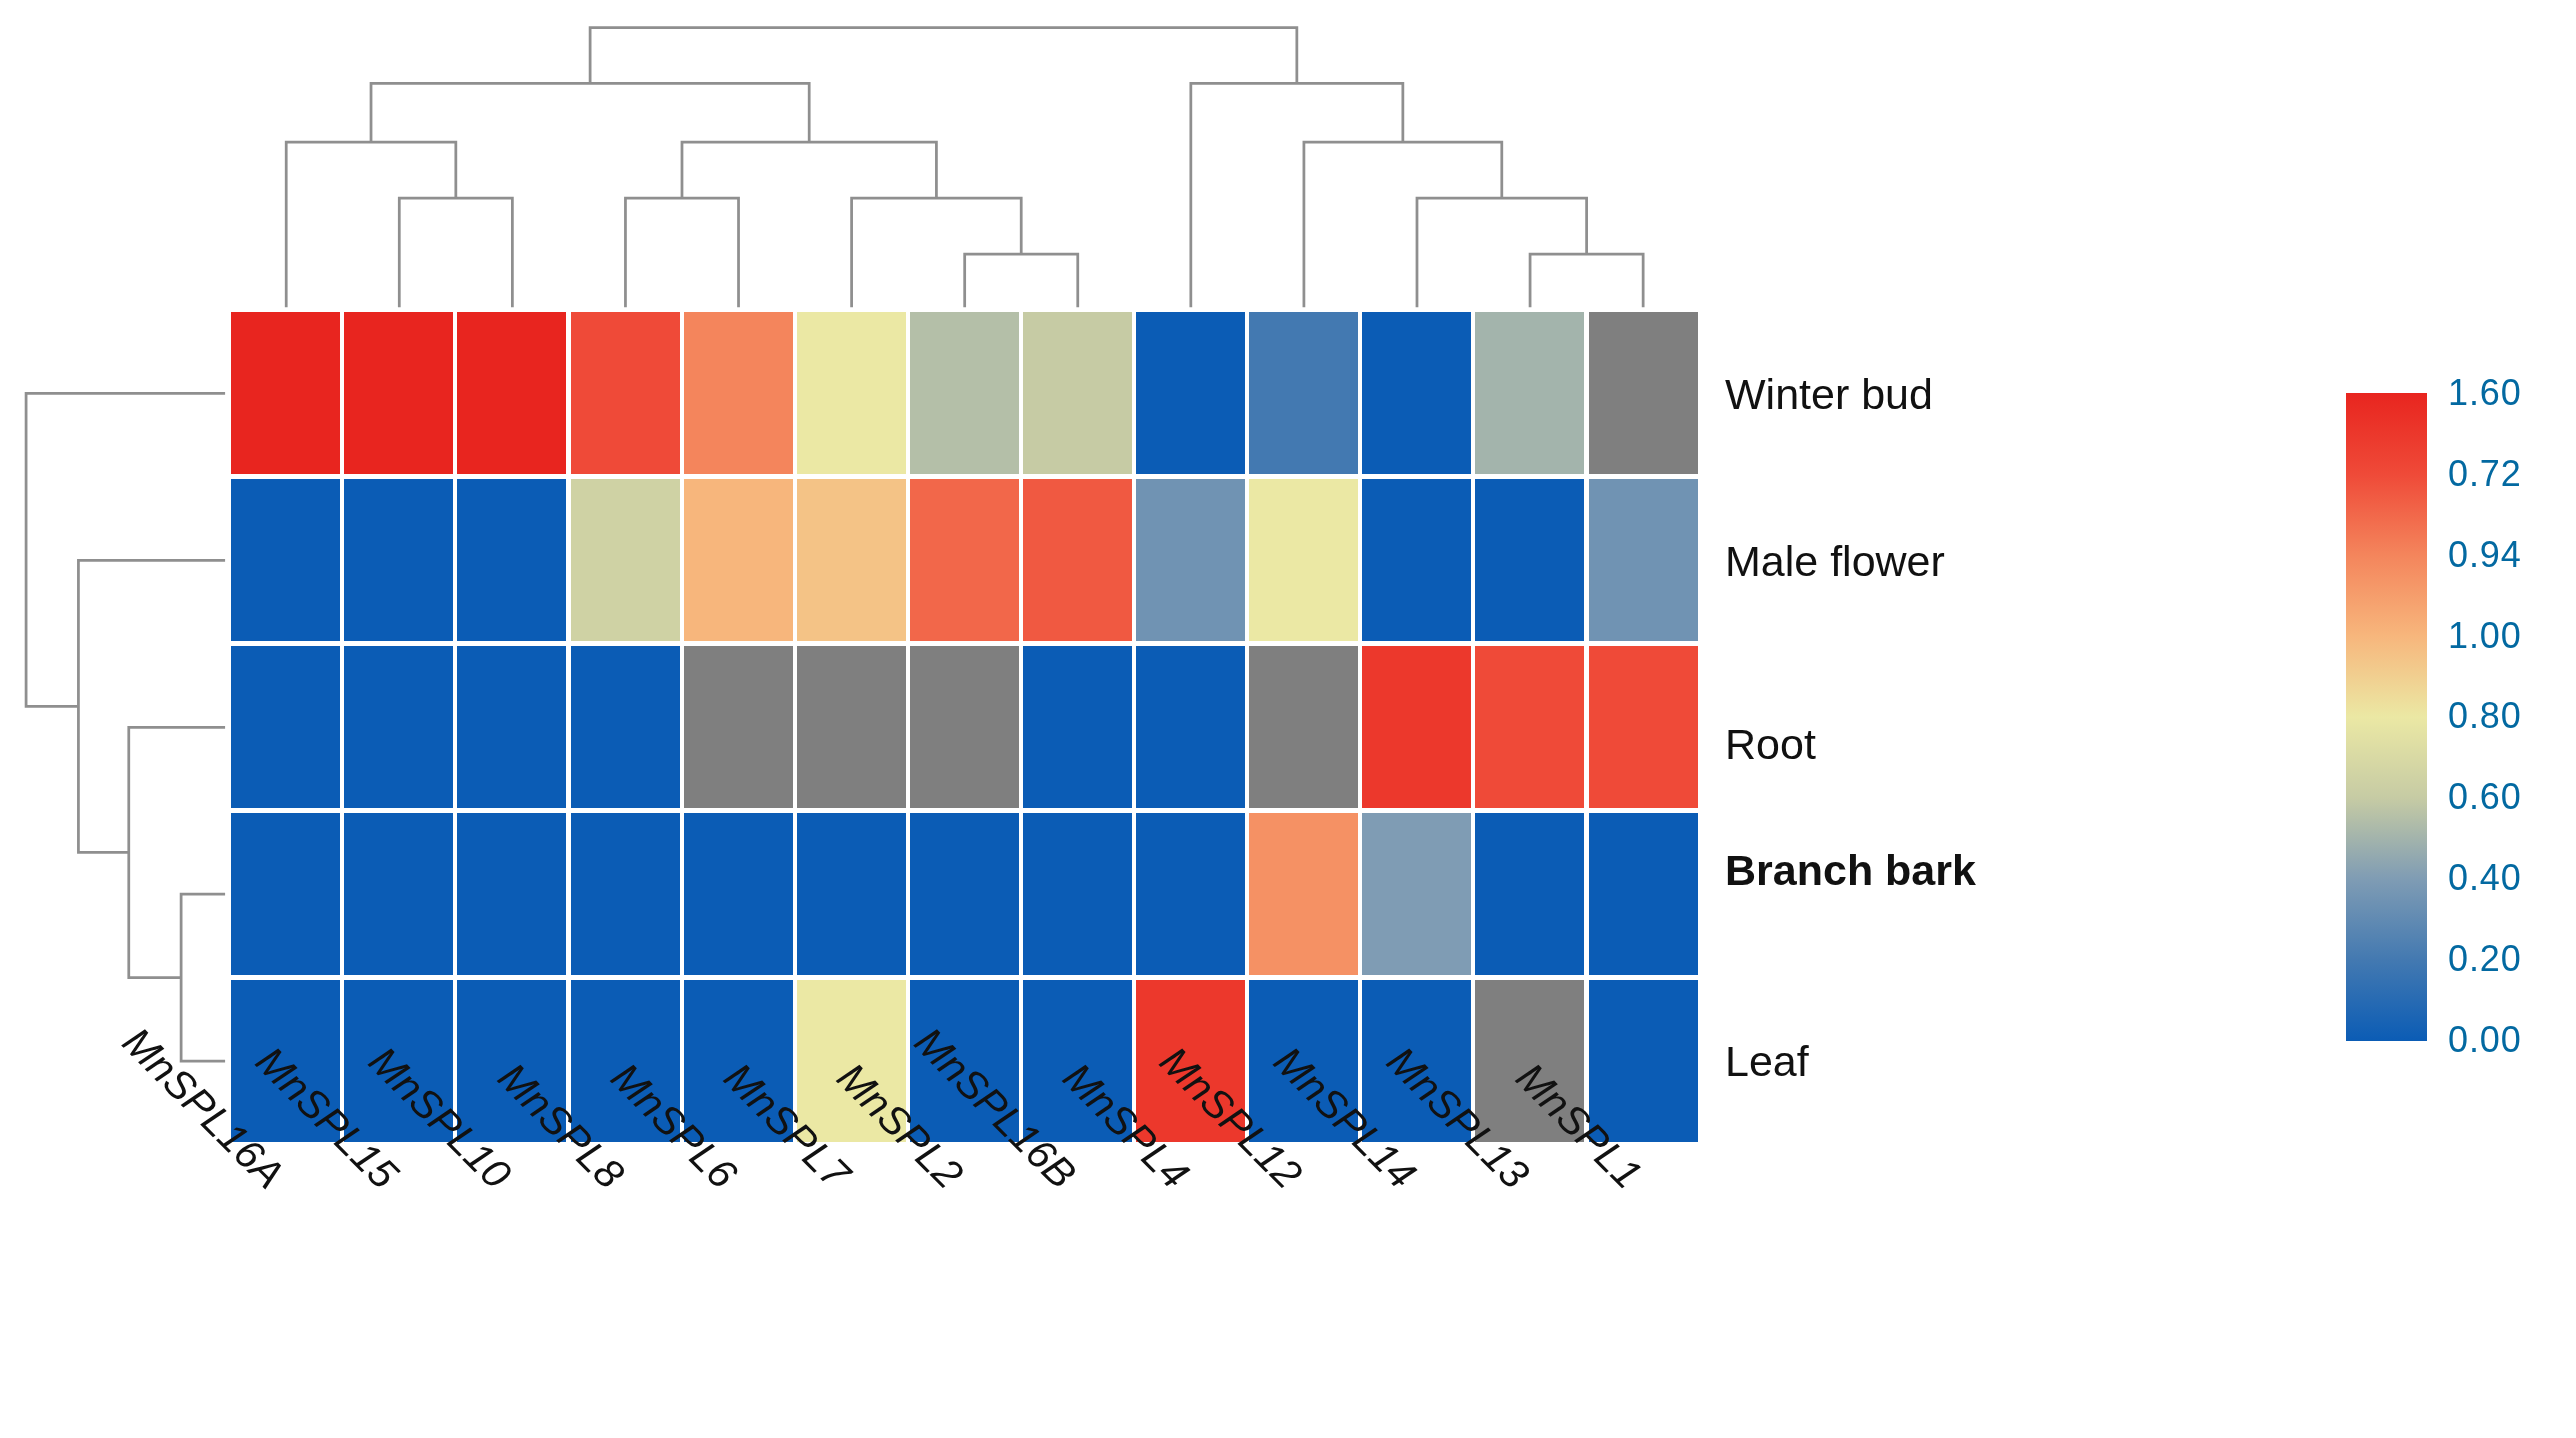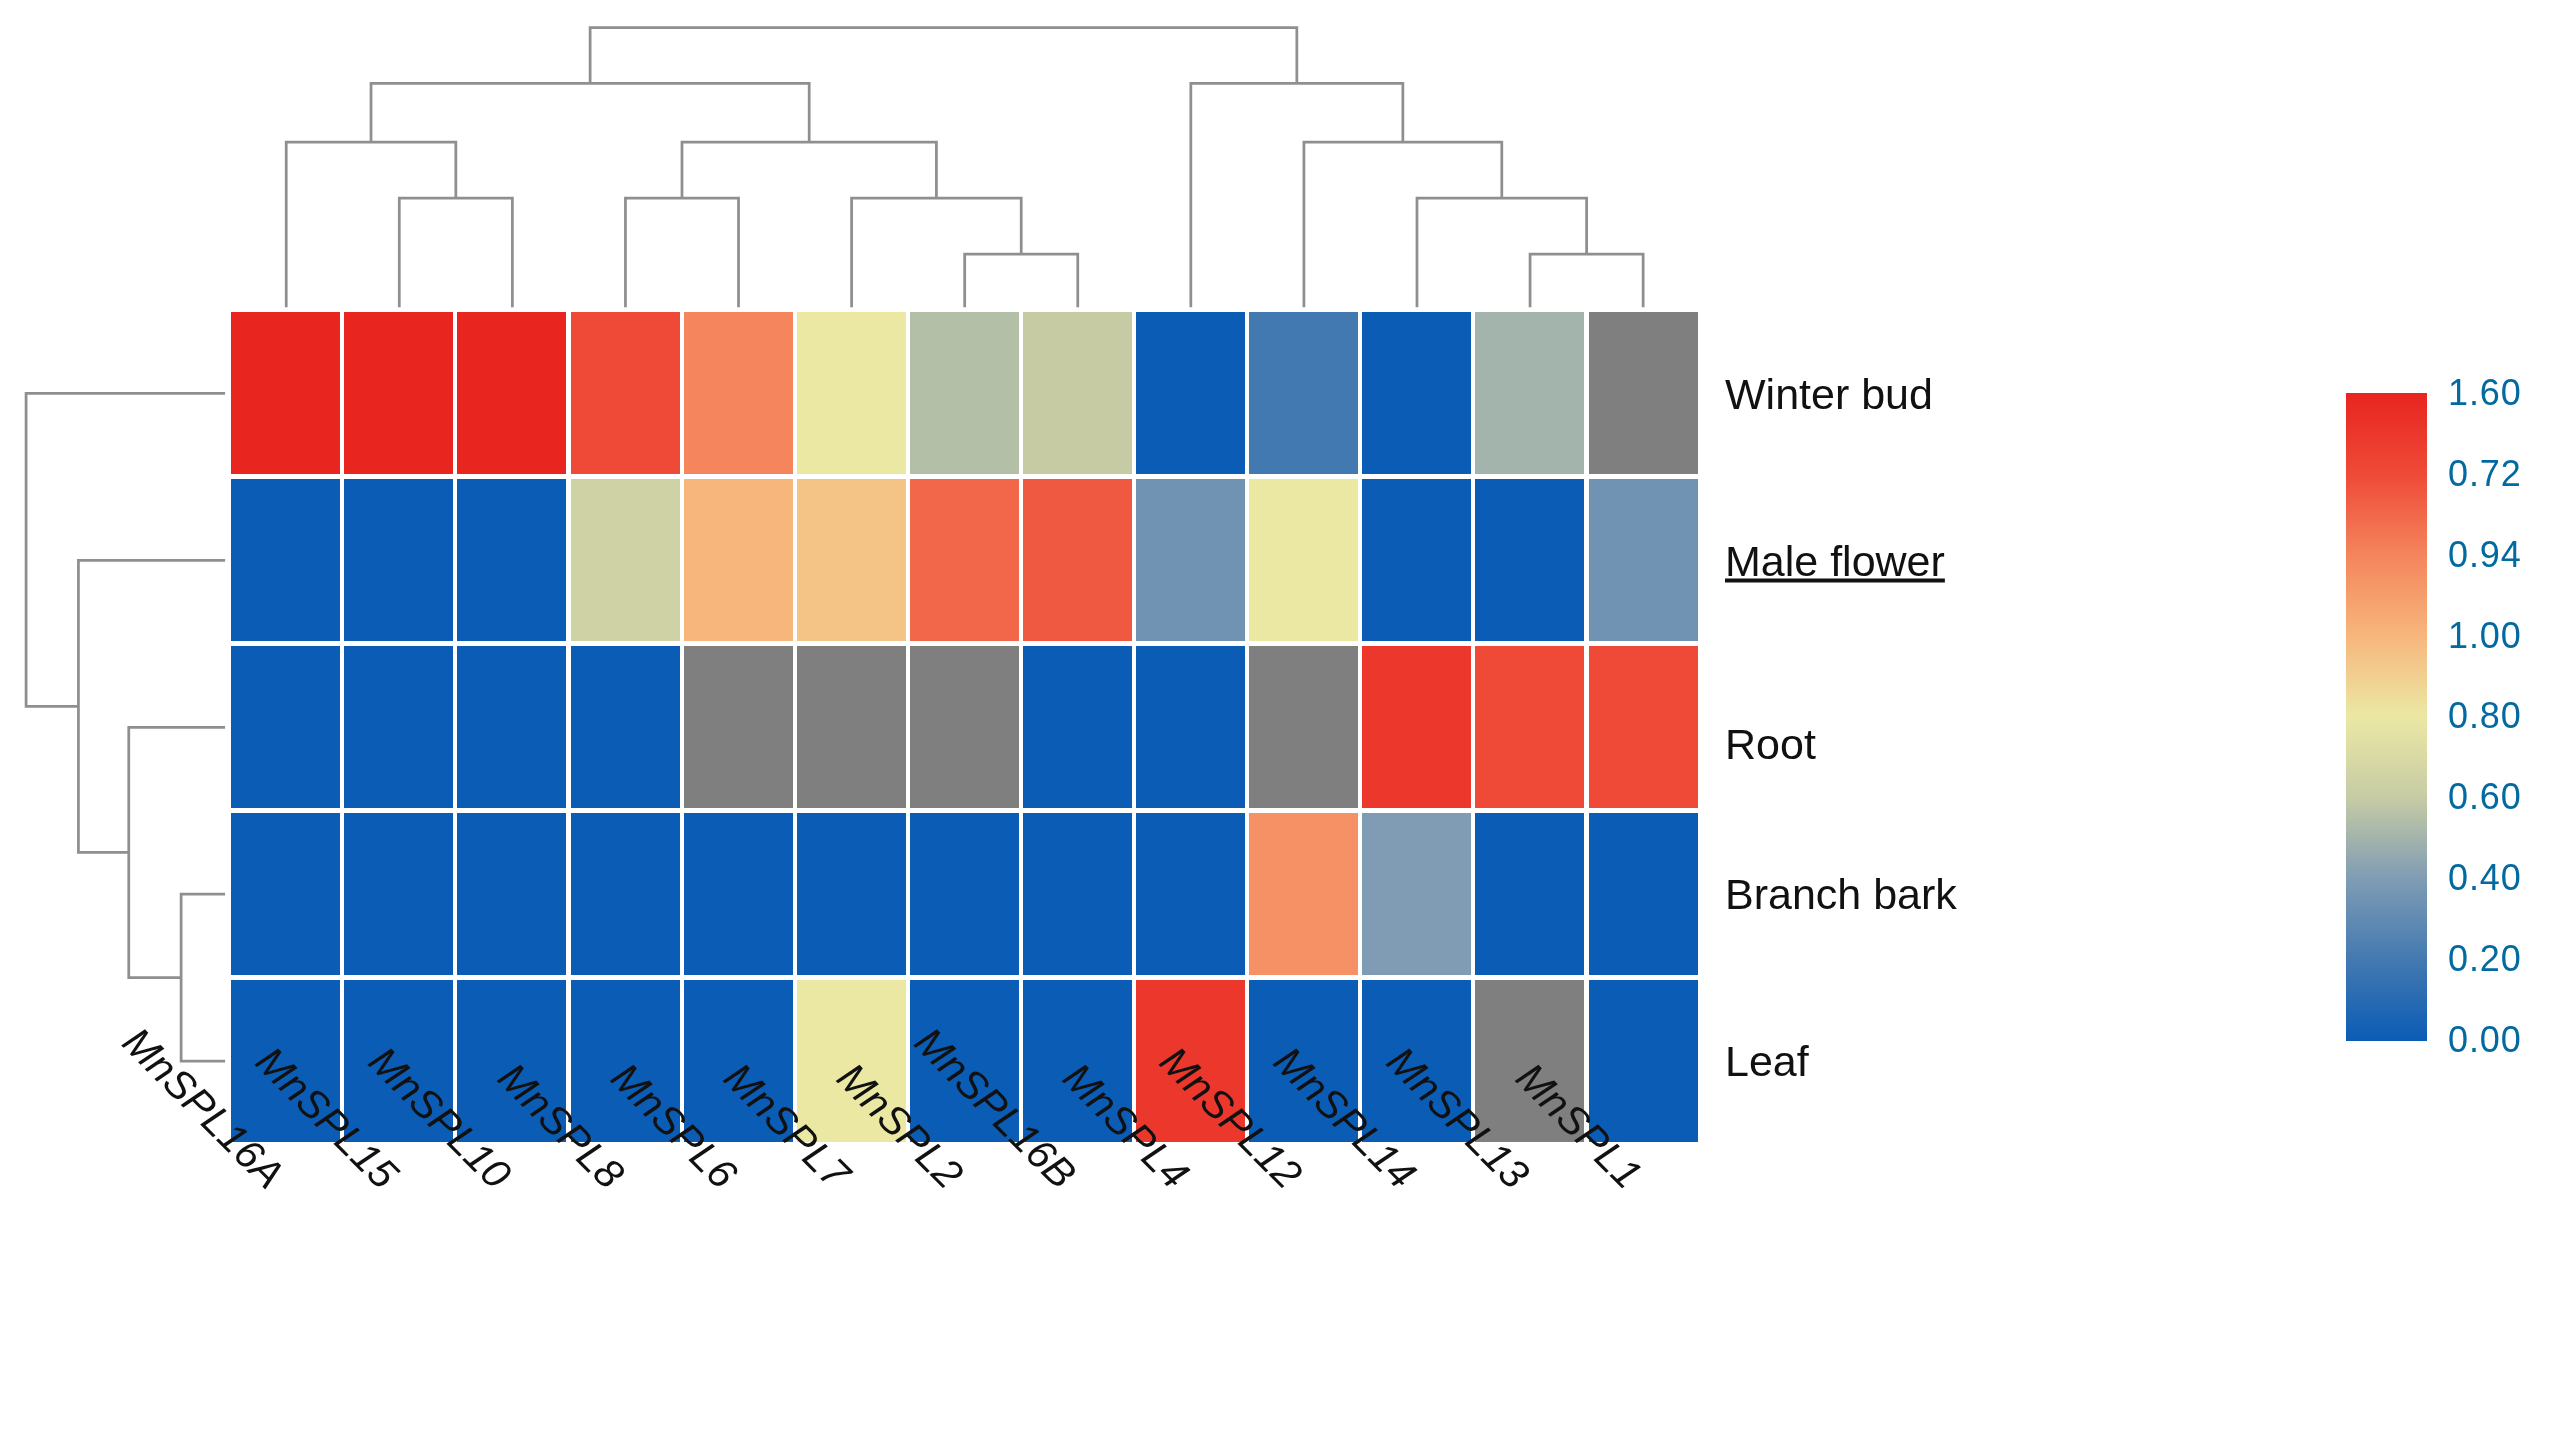--- a/index.html
+++ b/index.html
@@ -118,23 +118,23 @@
       <div class="hm-cell" style="left: 910px; top: 980px; width: 109px; height: 162px; background: rgb(11, 92, 181);"></div>
       <div class="hm-cell" style="left: 1023px; top: 980px; width: 109px; height: 162px; background: rgb(11, 92, 181);"></div>
       <div class="hm-cell" style="left: 1136px; top: 980px; width: 109px; height: 162px; background: rgb(236, 56, 44);"></div>
       <div class="hm-cell" style="left: 1249px; top: 980px; width: 109px; height: 162px; background: rgb(11, 92, 181);"></div>
       <div class="hm-cell" style="left: 1362px; top: 980px; width: 109px; height: 162px; background: rgb(11, 92, 181);"></div>
       <div class="hm-cell" style="left: 1475px; top: 980px; width: 109px; height: 162px; background: rgb(127, 127, 127);"></div>
       <div class="hm-cell" style="left: 1589px; top: 980px; width: 109px; height: 162px; background: rgb(11, 92, 181);"></div>
     </div>
   <div id="row-labels">
       <div class="row-label" style="top: 394px;">Winter bud</div>
-      <div class="row-label" style="top: 561px; text-decoration: underline;">Male flower</div>
+      <div class="row-label" style="top: 561px;">Male flower</div>
       <div class="row-label" style="top: 744px;">Root</div>
-      <div class="row-label" style="top: 894px;">Branch bark</div>
+      <div class="row-label" style="top: 870px; font-weight: bold;">Branch bark</div>
       <div class="row-label" style="top: 1061px;">Leaf</div>
     </div>
   <div id="col-labels">
       <div class="col-label" style="left: -276px; top: 1165px;">MnSPL16A</div>
       <div class="col-label" style="left: -162px; top: 1165px;">MnSPL15</div>
       <div class="col-label" style="left: -49px; top: 1165px;">MnSPL10</div>
       <div class="col-label" style="left: 64px; top: 1165px;">MnSPL8</div>
       <div class="col-label" style="left: 177px; top: 1165px;">MnSPL6</div>
       <div class="col-label" style="left: 290px; top: 1165px;">MnSPL7</div>
       <div class="col-label" style="left: 403px; top: 1165px;">MnSPL2</div>

